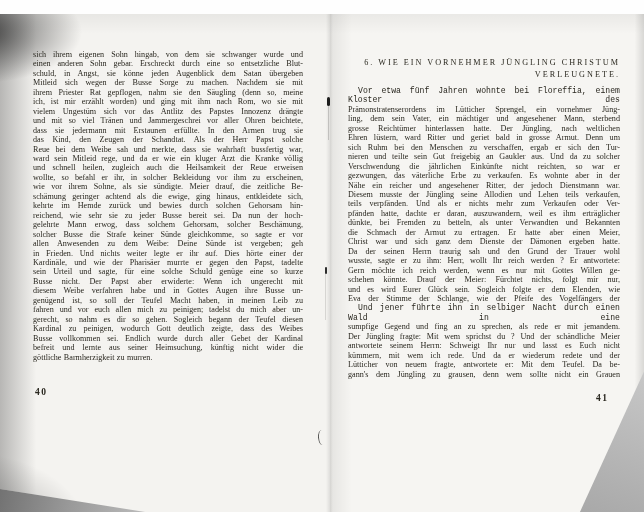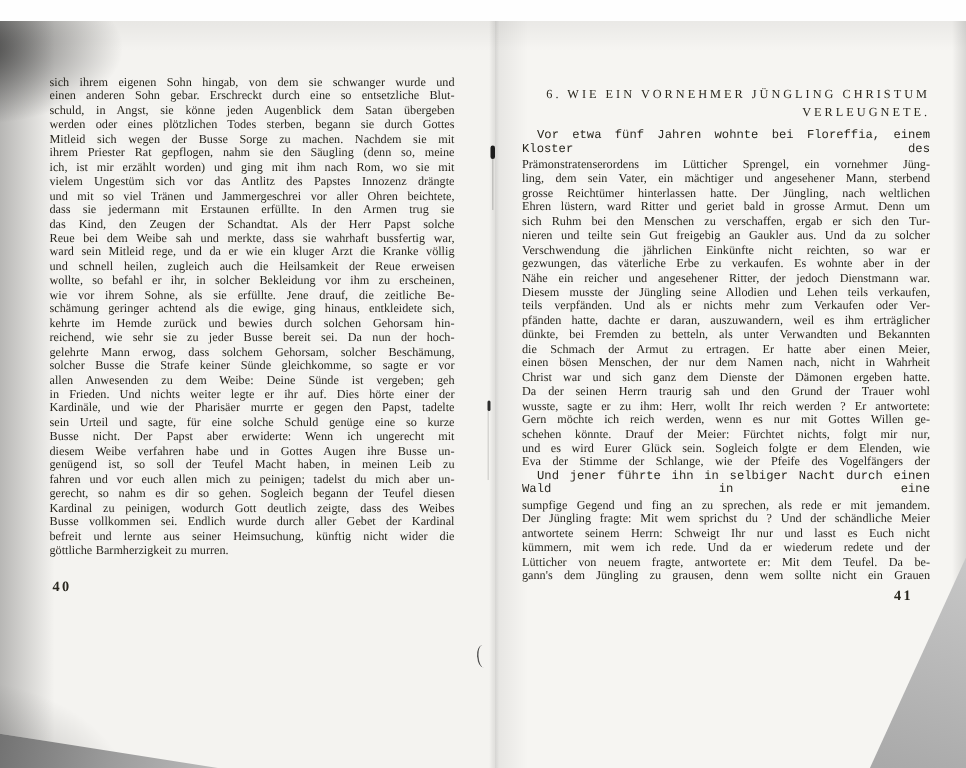--- a/index.html
+++ b/index.html
@@ -91,33 +91,32 @@
   <div class="gutter"></div>
   <div class="speck-1"></div>
   <div class="speck-2"></div>
   <div class="speck-3"></div>
 
   <div class="body-text left-body">
       <div class="para">
         <div class="line">sich ihrem eigenen Sohn hingab, von dem sie schwanger wurde und</div>
         <div class="line">einen anderen Sohn gebar.  Erschreckt durch eine so entsetzliche Blut-</div>
         <div class="line">schuld, in Angst, sie könne jeden Augenblick dem Satan übergeben</div>
-        <div class="line">werden oder eines plötzlichen Todes sterben, begann sie durch Gottes</div>
         <div class="line">Mitleid sich wegen der Busse Sorge zu machen.   Nachdem sie mit</div>
         <div class="line">ihrem Priester Rat gepflogen, nahm sie den Säugling (denn so, meine</div>
         <div class="line">ich, ist mir erzählt worden) und ging mit ihm nach Rom, wo sie mit</div>
         <div class="line">vielem Ungestüm sich vor das Antlitz des Papstes Innozenz drängte</div>
         <div class="line">und mit so viel Tränen und Jammergeschrei vor aller Ohren beichtete,</div>
         <div class="line">dass sie jedermann mit Erstaunen erfüllte.  In den Armen trug sie</div>
         <div class="line">das Kind, den Zeugen der Schandtat.   Als der Herr Papst solche</div>
         <div class="line">Reue bei dem Weibe sah und merkte, dass sie wahrhaft bussfertig war,</div>
         <div class="line">ward sein Mitleid rege, und da er wie ein kluger Arzt die Kranke völlig</div>
         <div class="line">und schnell heilen, zugleich auch die Heilsamkeit der Reue erweisen</div>
         <div class="line">wollte, so befahl er ihr, in solcher Bekleidung vor ihm zu erscheinen,</div>
-        <div class="line">wie vor ihrem Sohne, als sie erfüllte.  Jene drauf, die zeitliche Be-</div>
+        <div class="line">wie vor ihrem Sohne, als sie sündigte.  Meier drauf, die zeitliche Be-</div>
         <div class="line">schämung geringer achtend als die ewige, ging hinaus, entkleidete sich,</div>
         <div class="line">kehrte im Hemde zurück und bewies durch solchen Gehorsam hin-</div>
         <div class="line">reichend, wie sehr sie zu jeder Busse bereit sei.  Da nun der hoch-</div>
         <div class="line">gelehrte Mann erwog, dass solchem Gehorsam, solcher Beschämung,</div>
         <div class="line">solcher Busse die Strafe keiner Sünde gleichkomme, so sagte er vor</div>
         <div class="line">allen Anwesenden zu dem Weibe:  Deine Sünde ist vergeben; geh</div>
         <div class="line">in Frieden.  Und nichts weiter legte er ihr auf.  Dies hörte einer der</div>
         <div class="line">Kardinäle, und wie der Pharisäer murrte er gegen den Papst, tadelte</div>
         <div class="line">sein Urteil und sagte, für eine solche Schuld genüge eine so kurze</div>
         <div class="line">Busse nicht.   Der Papst aber erwiderte:  Wenn ich ungerecht mit</div>
@@ -147,21 +146,20 @@
         <div class="line">sich Ruhm bei den Menschen zu verschaffen, ergab er sich den Tur-</div>
         <div class="line">nieren und teilte sein Gut freigebig an Gaukler aus.  Und da zu solcher</div>
         <div class="line">Verschwendung die jährlichen Einkünfte nicht reichten, so war er</div>
         <div class="line">gezwungen, das väterliche Erbe zu verkaufen.  Es wohnte aber in der</div>
         <div class="line">Nähe ein reicher und angesehener Ritter, der jedoch Dienstmann war.</div>
         <div class="line">Diesem musste der Jüngling seine Allodien und Lehen teils verkaufen,</div>
         <div class="line">teils verpfänden.   Und als er nichts mehr zum Verkaufen oder Ver-</div>
         <div class="line">pfänden hatte, dachte er daran, auszuwandern, weil es ihm erträglicher</div>
         <div class="line">dünkte, bei Fremden zu betteln, als unter Verwandten und Bekannten</div>
         <div class="line">die Schmach der Armut zu ertragen.   Er hatte aber einen Meier,</div>
-        <div class="line">einen bösen Menschen, der nur dem Namen nach, nicht in Wahrheit</div>
         <div class="line">Christ war und sich ganz dem Dienste der Dämonen ergeben hatte.</div>
         <div class="line">Da der seinen Herrn traurig sah und den Grund der Trauer wohl</div>
         <div class="line">wusste, sagte er zu ihm: Herr, wollt Ihr reich werden ? Er antwortete:</div>
         <div class="line">Gern möchte ich reich werden, wenn es nur mit Gottes Willen ge-</div>
         <div class="line">schehen könnte.   Drauf der Meier:  Fürchtet nichts, folgt mir nur,</div>
         <div class="line">und es wird Eurer Glück sein.  Sogleich folgte er dem Elenden, wie</div>
         <div class="line">Eva der Stimme der Schlange, wie der Pfeife des Vogelfängers der</div>
       </div>
       <div class="para indent">
         <div class="line">Und jener führte ihn in selbiger Nacht durch einen Wald in eine</div>

